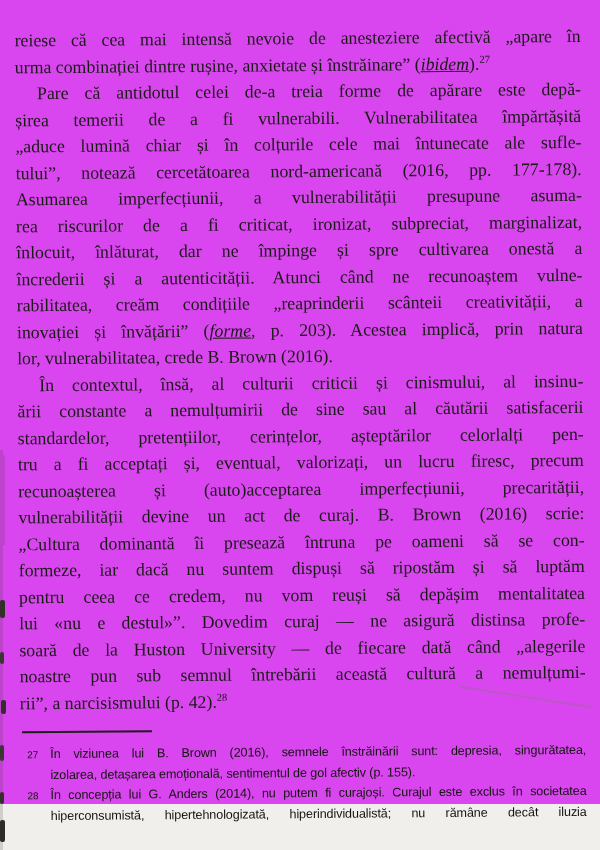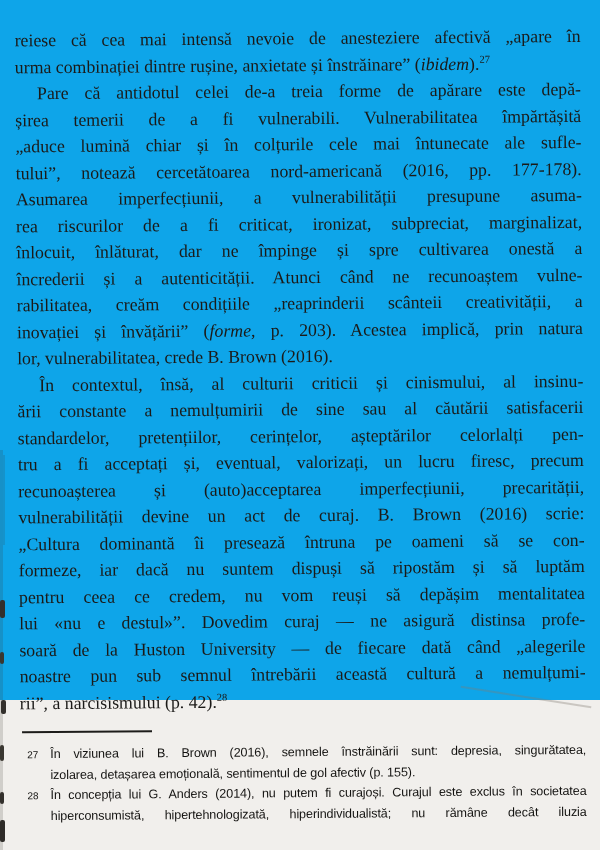--- a/index.html
+++ b/index.html
@@ -7,22 +7,22 @@
     margin: 0;
     padding: 0;
     width: 600px;
     height: 850px;
     overflow: hidden;
     background: #f1efec;
   }
   .page {
     position: relative;
     width: 600px;
-    height: 700px;
-    background: #0ea5e9;
+    height: 804px;
+    background: #d946ef;
     color: #1b1a18;
     font-family: "Liberation Serif", serif;
   }
   .content {
     position: absolute;
     left: 17px;
     top: 26px;
     width: 566px;
     transform: rotate(-0.45deg);
     transform-origin: 30% 40%;
@@ -31,21 +31,21 @@
   .bline {
     font-size: 17.8px;
     line-height: 26.5px;
     text-align: justify;
     text-align-last: justify;
     white-space: normal;
     color: #1b1a18;
   }
   .bline.last { text-align-last: left; }
   .bline.ind { text-indent: 22px; }
-  .it { font-style: italic; }
+  .it { font-style: italic; text-decoration: underline; }
   sup.ref {
     font-size: 10.5px;
     line-height: 0;
     vertical-align: super;
     letter-spacing: 0;
   }
   .fnsep {
     width: 130px;
     height: 0;
     border-top: 2px solid #1d1c1a;

